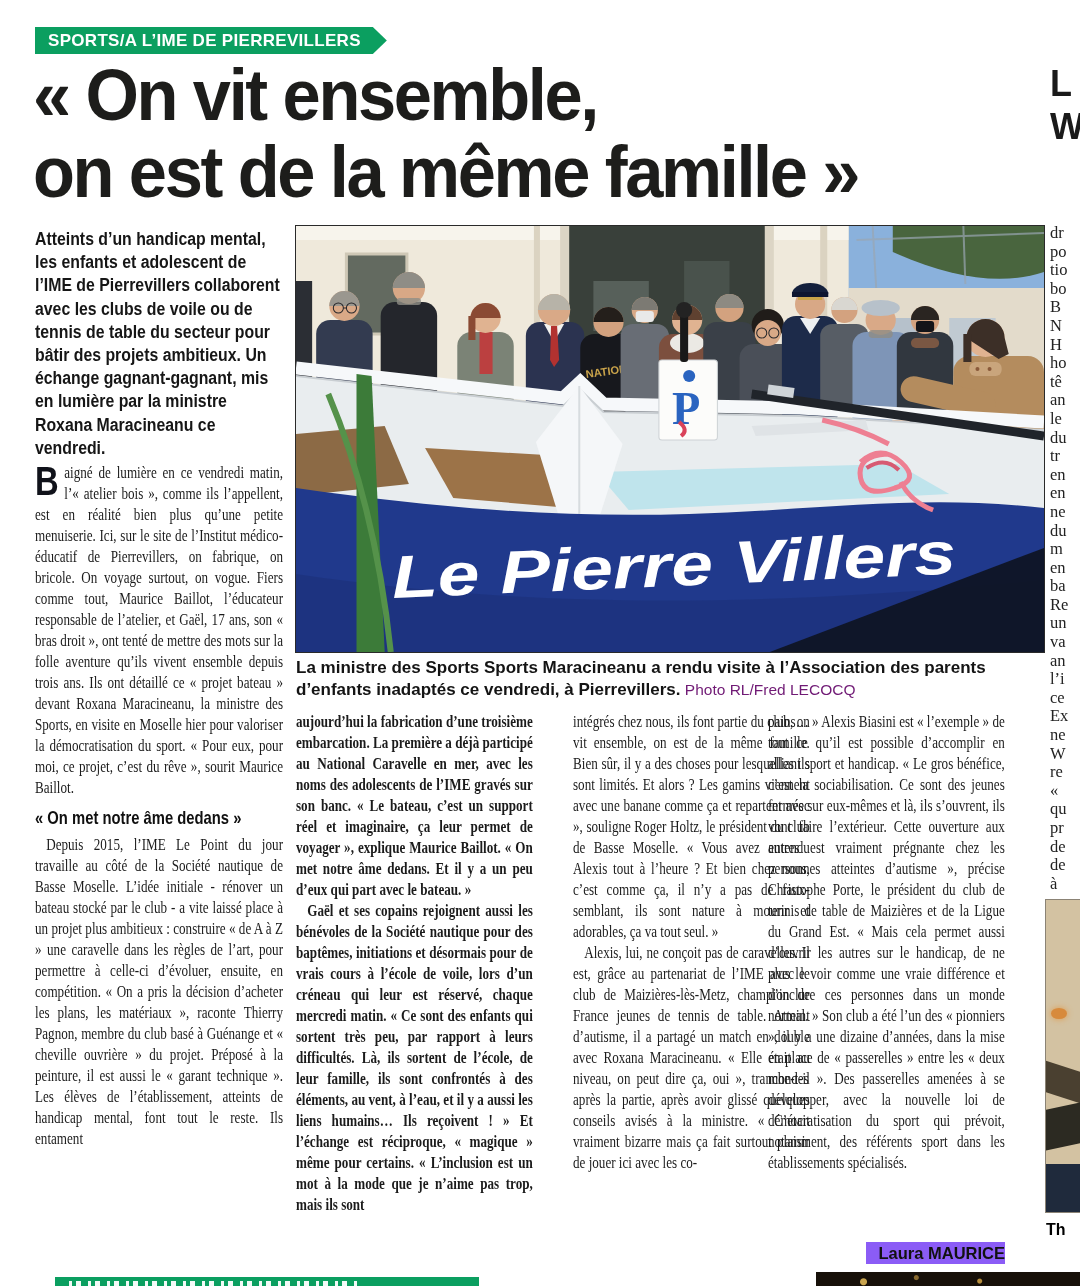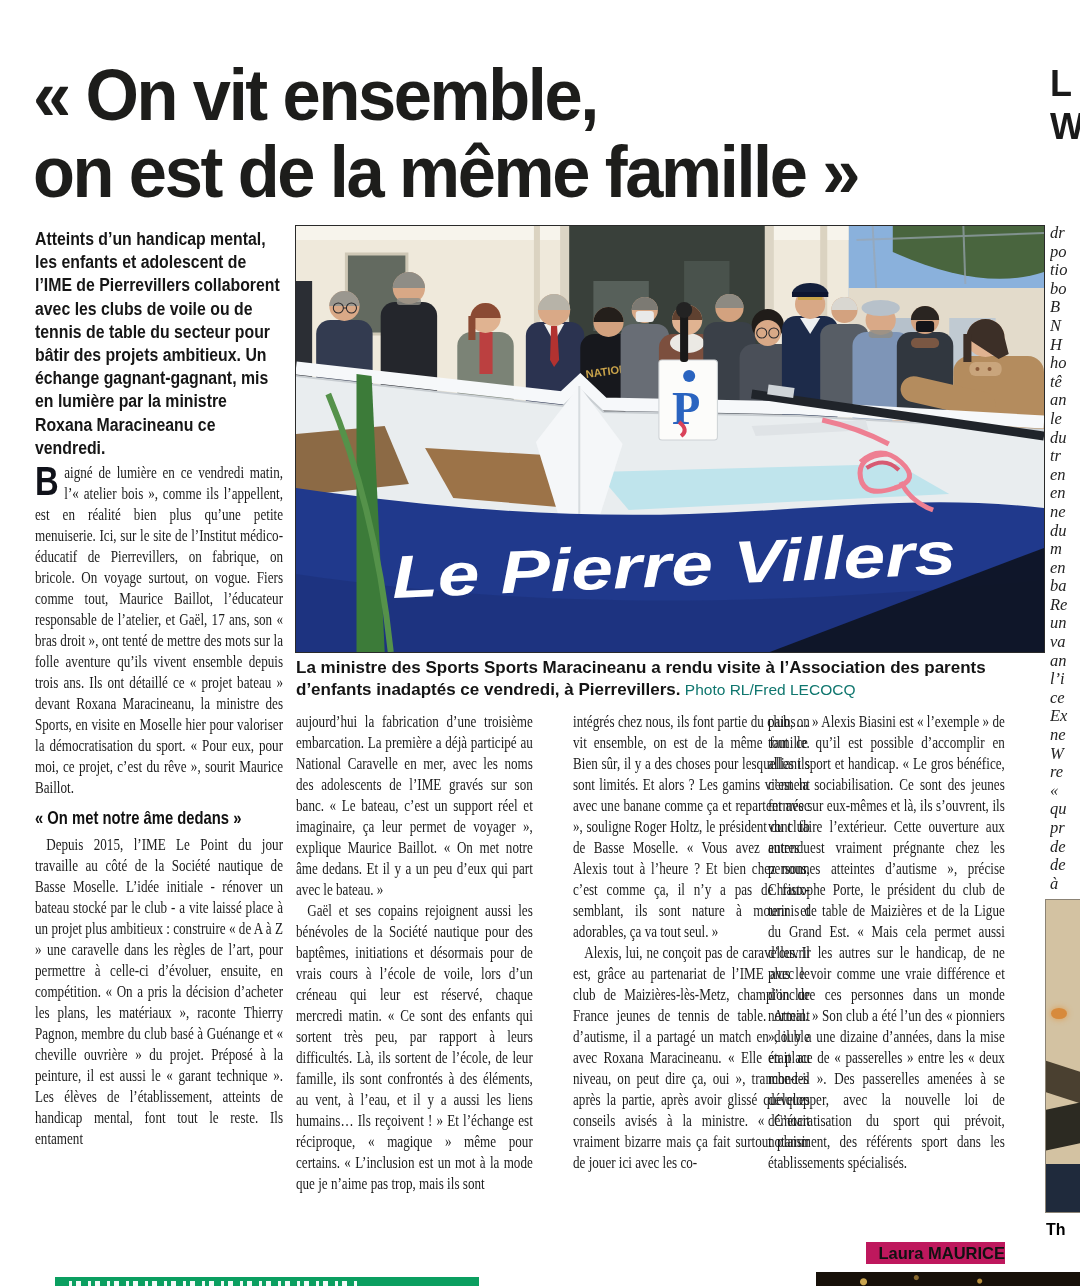--- a/index.html
+++ b/index.html
@@ -29,33 +29,33 @@
   .dropcap{float:left;font:700 41px/33px "Liberation Sans",sans-serif;color:#10121a;
     padding:3px 7px 0 0;}
   .subhead{font:700 18.5px/22px "Liberation Sans",sans-serif;color:#101010;margin:9px 0 5px;
     text-align:left;}
   
   .photo{position:absolute;left:296px;top:226px;width:748px;height:426px;outline:1px solid #2a2a2a;
     background:#ece5d7;}
   .photo svg{display:block;width:100%;height:100%;}
   .caption{position:absolute;left:296px;top:657px;width:748px;
     font:700 17px/21.5px "Liberation Sans",sans-serif;color:#141414;}
-  .caption .credit{font:400 15.5px "Liberation Sans",sans-serif;color:#0f766e;}
+  .caption .credit{font:400 15.5px "Liberation Sans",sans-serif;color:#701a75;}
   
   .bodycol{position:absolute;top:711px;height:553px;overflow:hidden;}
-  #col2{left:296px;width:237px;}
+  #col2{left:296px;width:237px;font-weight:bold;}
   #col3{left:546px;width:237px;margin-left:27px;}
   #col4{left:768px;width:237px;}
-  .byline{position:absolute;right:0;bottom:0;background:#be185d;padding:2px 0 1px 12px;
+  .byline{position:absolute;right:0;bottom:0;background:#8b5cf6;padding:2px 0 1px 12px;
     font:700 16.5px "Liberation Sans",sans-serif;color:#111;}
   
   .strip-head{position:absolute;left:1050px;top:62px;width:30px;overflow:hidden;
     font:800 36px/43px "Liberation Sans",sans-serif;color:#1a1a1a;}
   .strip-body{position:absolute;left:1050px;top:224px;width:30px;height:668px;overflow:hidden;
-    font-family:"Liberation Serif",serif;font-size:16.5px;line-height:18.6px;color:#222;font-style:italic;}
+    font-family:"Liberation Serif",serif;font-size:16.5px;line-height:18.6px;color:#222;}
   .strip-photo{position:absolute;left:1046px;top:900px;width:34px;height:312px;
     background:#d3c2a2;overflow:hidden;outline:1px solid #8b8375;}
   .sp-glow{position:absolute;left:5px;top:108px;width:16px;height:11px;border-radius:50%;
     background:#d78a3c;box-shadow:0 0 6px #e09a4c;}
   .sp-dark1{position:absolute;left:-10px;top:168px;width:60px;height:30px;background:#4a4030;
     transform:rotate(18deg);}
   .sp-dark2{position:absolute;left:-6px;top:205px;width:60px;height:40px;background:#2c2a22;
     transform:rotate(-12deg);}
   .sp-dark3{position:absolute;left:0;bottom:0;width:34px;height:48px;background:#1f2a3c;}
   .strip-cap-b{position:absolute;left:1046px;top:1220px;width:34px;
@@ -73,20 +73,21 @@
       radial-gradient(circle at 38% 40%,#8a6a2e 0 2px,transparent 3px),
       radial-gradient(circle at 62% 65%,#b68d3c 0 2px,transparent 3px),
       #171009;}
   .frag{display:block;}
 </style>
 </head>
 <body>
 
 <div id="page">
 
+  <div class="kicker">SPORTS/A L’IME DE PIERREVILLERS</div>
 
   <div class="headline">
     <div>« On vit ensemble,</div>
     <div>on est de la même famille »</div>
   </div>
 
   <div class="chapo-wrap">
     <div class="chapo">Atteints d’un handicap mental, les enfants et adolescent de l’IME de Pierrevillers collaborent avec les clubs de voile ou de tennis de table du secteur pour bâtir des projets ambitieux. Un échange gagnant-gagnant, mis en lumière par la ministre Roxana Maracineanu ce vendredi.</div>
   </div>
 

